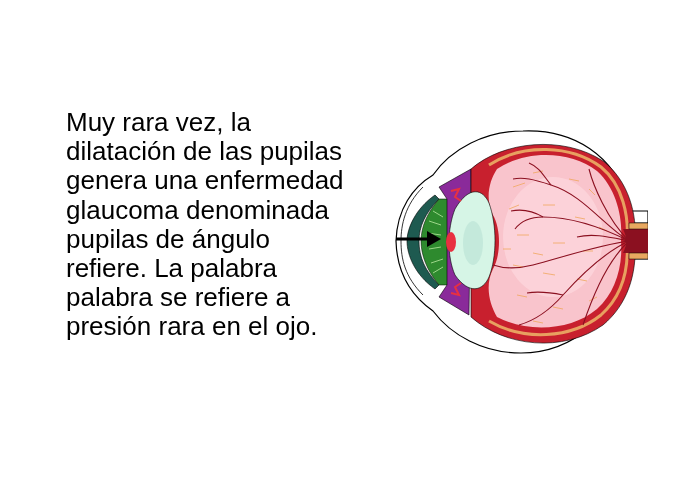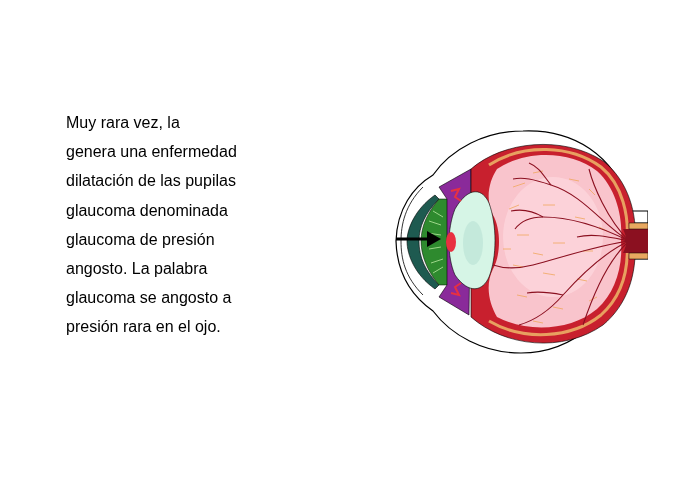--- a/index.html
+++ b/index.html
@@ -12,47 +12,47 @@
       height: 480px;
       position: relative;
       overflow: hidden;
       font-family: "Liberation Sans", sans-serif;
     }
     .text-block {
       position: absolute;
       left: 66px;
       top: 108px;
       width: 320px;
-      font-size: 16px;
+      font-size: 26px;
       line-height: 29.2px;
       color: #000000;
     }
     .text-block .line {
       display: block;
       white-space: nowrap;
     }
     .eye {
       position: absolute;
       left: 393px;
       top: 125px;
       width: 255px;
       height: 235px;
     }
   </style>
 </head>
 <body>
 
 <div class="text-block">
   <span class="line">Muy rara vez, la</span>
+  <span class="line">dilatación de las pupilas</span>
   <span class="line">genera una enfermedad</span>
-  <span class="line">dilatación de las pupilas</span>
   <span class="line">glaucoma denominada</span>
-  <span class="line">glaucoma de presión</span>
-  <span class="line">angosto. La palabra</span>
-  <span class="line">glaucoma se angosto a</span>
+  <span class="line">pupilas de ángulo</span>
+  <span class="line">refiere. La palabra</span>
+  <span class="line">palabra se refiere a</span>
   <span class="line">presión rara en el ojo.</span>
 </div>
 
 <svg class="eye" viewBox="0 0 255 235" xmlns="http://www.w3.org/2000/svg">
 
   <g>
     <path d="M 130 6
              C 180 4, 222 30, 236 80
              L 236 86 L 255 86 L 255 98 L 238 98
              L 238 122 L 255 122 L 255 134 L 236 134

